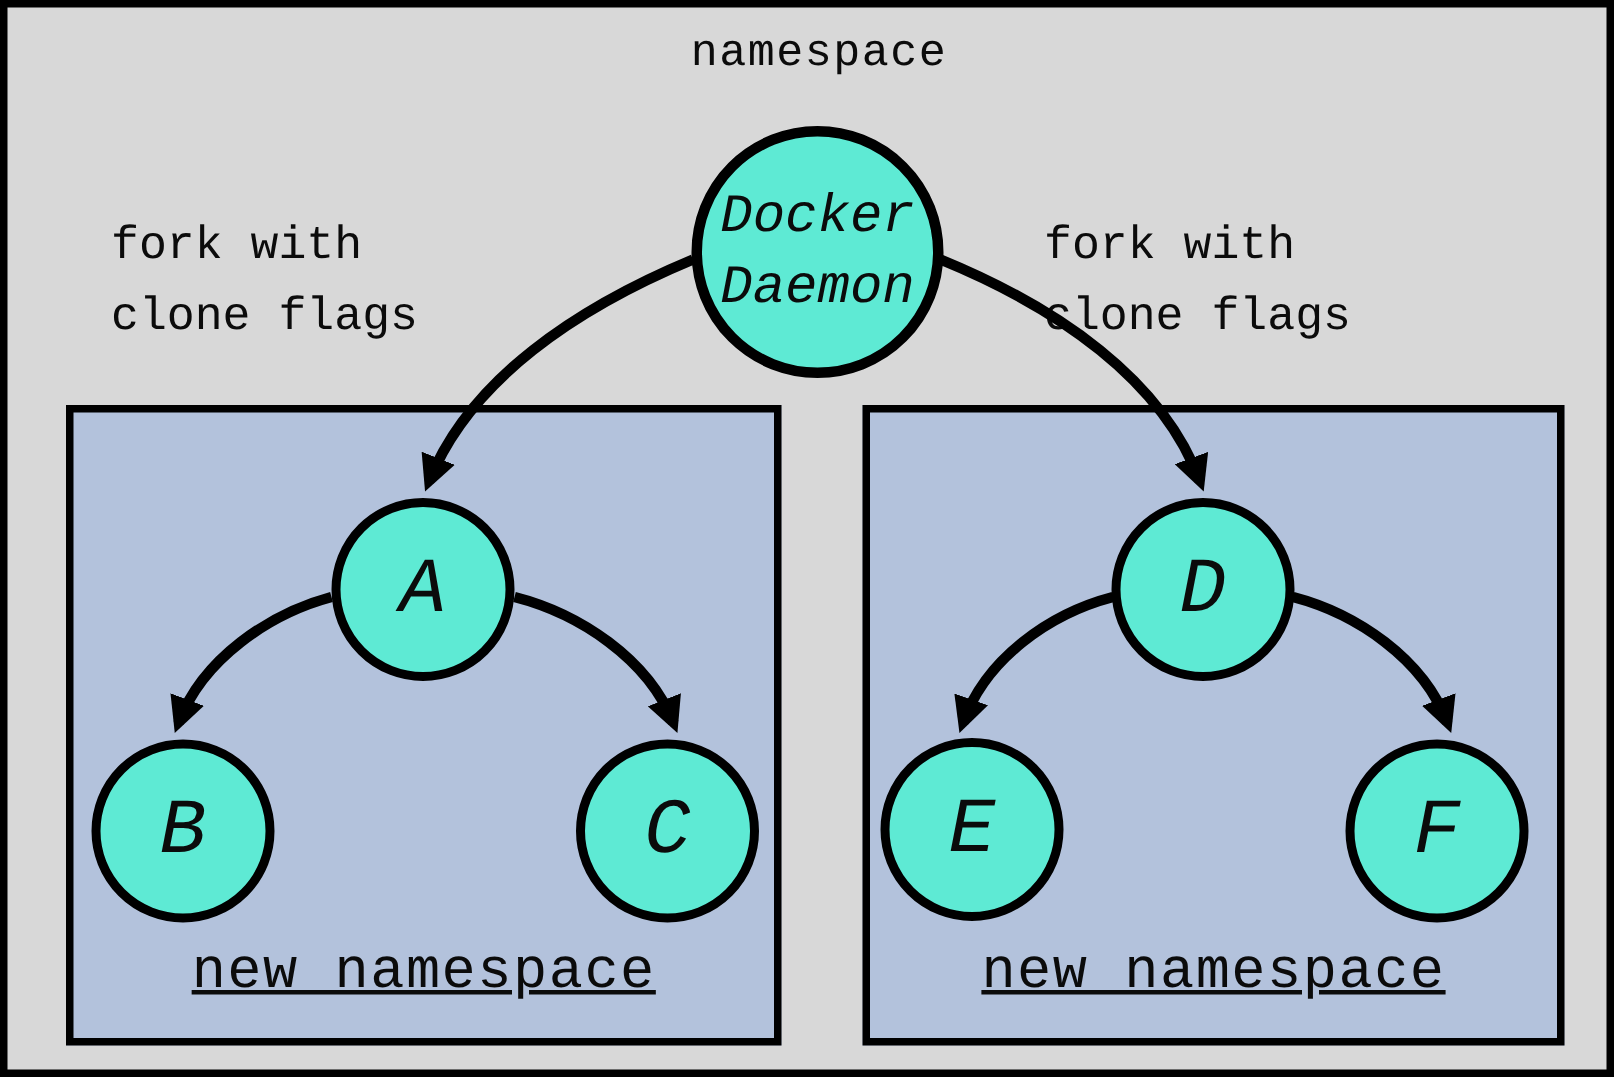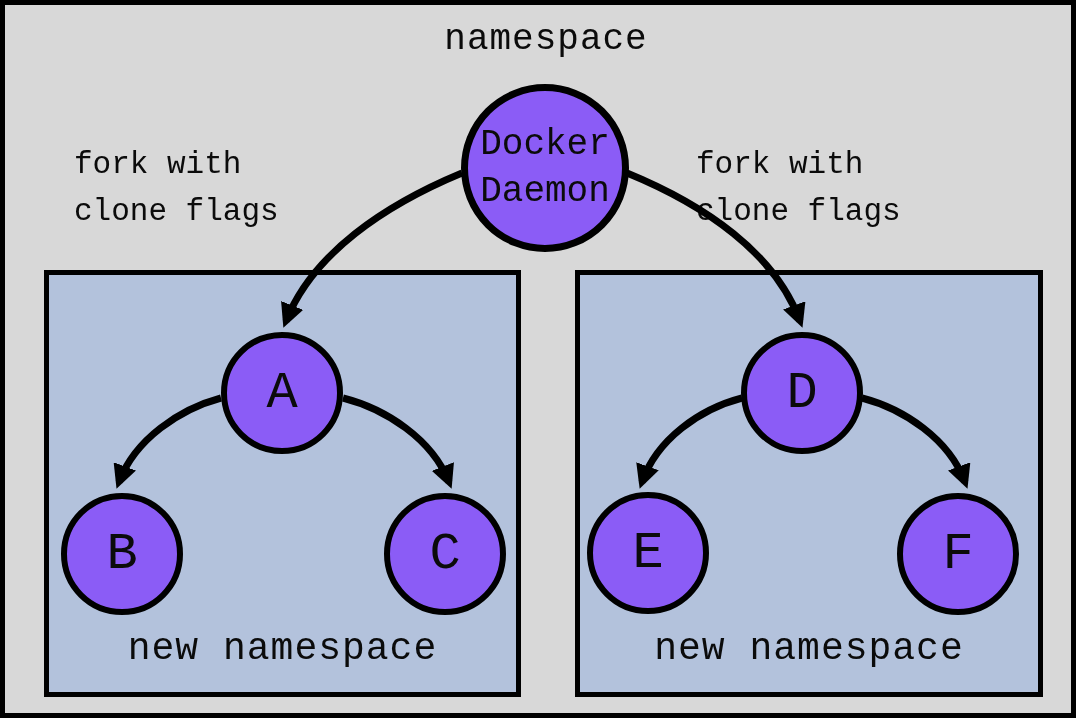--- a/index.html
+++ b/index.html
@@ -19,21 +19,21 @@
     color: #0b0b0b;
   }
 
   
   .title {
     position: absolute;
     left: 0;
     right: 0;
     top: 14px;
     text-align: center;
-    font-size: 36px;
+    font-size: 30px;
     letter-spacing: 1px;
     font-weight: 500;
     white-space: pre-line;
     padding-left: 16px;
   }
 
   
   .edge-label {
     position: absolute;
     width: 320px;
@@ -60,43 +60,45 @@
   .ns-box.right { left: 570px; width: 468px; }
   .ns-label {
     position: absolute;
     left: 0;
     right: 0;
     bottom: 22px;
     text-align: center;
     font-size: 38px;
     letter-spacing: 1px;
     white-space: pre-line;
+    text-decoration: underline;
   }
 
   
   svg.arrows {
     position: absolute;
     left: 0;
     top: 0;
     z-index: 2;
     pointer-events: none;
   }
 
   
   .node {
     position: absolute;
     box-sizing: border-box;
     border-radius: 50%;
-    background: #8b5cf6;
+    background: #5eead4;
     border: 6px solid #000000;
     display: flex;
     align-items: center;
     justify-content: center;
     text-align: center;
     z-index: 3;
+    font-style: italic;
   }
   .node.small {
     width: 122px;
     height: 122px;
     font-size: 52px;
   }
   .node.root {
     left: 456px;
     top: 79px;
     width: 168px;

